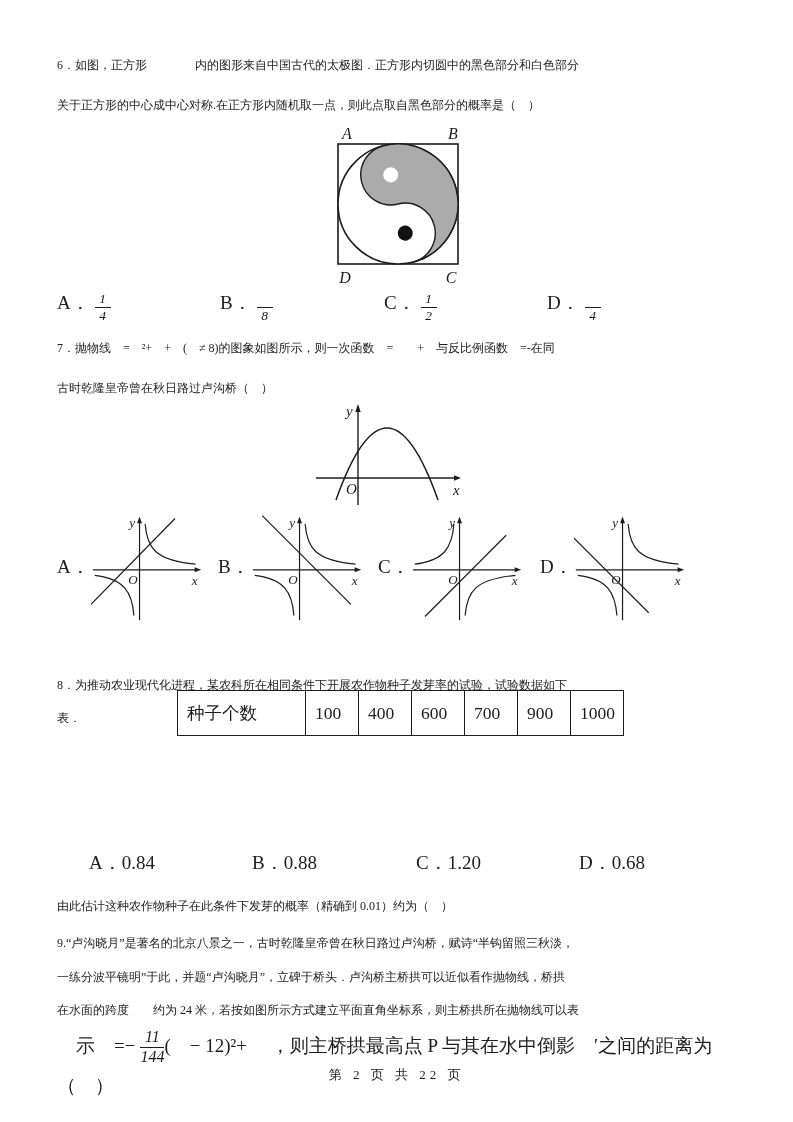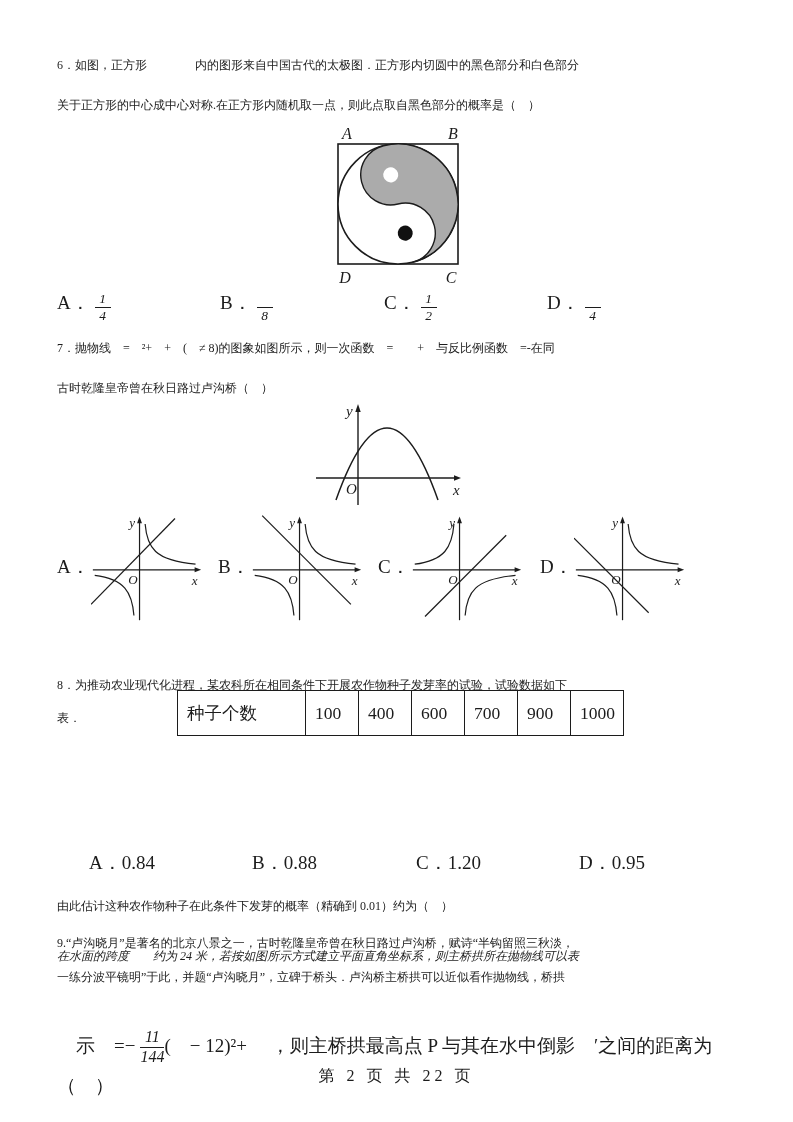--- a/index.html
+++ b/index.html
@@ -17,21 +17,21 @@
   .frac-s{vertical-align:-10px;}
   .frac-s .fn,.frac-s .fd{font-size:16px;}
   .formula-line{position:absolute;left:57px;width:700px;font-size:19px;line-height:40px;white-space:pre-wrap;}
   svg text{font-family:"Liberation Serif","DejaVu Serif",serif;font-style:italic;fill:#1c1c1c;}
   .fig{position:absolute;}
   table.germ{position:absolute;left:177px;top:690px;border-collapse:collapse;}
   table.germ td{border:1.5px solid #1c1c1c;height:44px;font-size:17.5px;padding:0 0 0 9px;color:#1c1c1c;}
   td.lab{width:118px;} td.val{width:43px;}
   .graph{position:absolute;top:0;display:flex;align-items:center;}
   .glabel{font-size:19px;margin-right:1px;white-space:pre;}
-  .footer{position:absolute;top:1066px;left:0;width:100%;text-align:center;font-size:16px;letter-spacing:4px;}
+  .footer{position:absolute;top:1066px;left:0;width:100%;text-align:center;font-size:13px;letter-spacing:4px;}
 </style>
 </head>
 <body>
 
 <div id="page">
 
   <div class="line lh40" style="top:45px;">6．如图，正方形　　　　内的图形来自中国古代的太极图．正方形内切圆中的黑色部分和白色部分</div>
   <div class="line lh40" style="top:85px;">关于正方形的中心成中心对称.在正方形内随机取一点，则此点取自黑色部分的概率是（　）</div>
 
   <svg class="fig" style="left:315px;top:126px;" width="166" height="166" viewBox="0 0 166 166">
@@ -152,26 +152,26 @@
     </tr>
   </tbody>
     </table>
 
   <div class="line lh34" style="top:851px;">由此估计这种农作物种子在此条件下发芽的概率（精确到 0.01）约为（　）</div>
 
   <div class="opt-row" style="top:850px;margin-left:32px;">
     <span class="opt o1">A．0.84</span>
     <span class="opt o2">B．0.88</span>
     <span class="opt o3">C．1.20</span>
-    <span class="opt o4">D．0.95</span>
+    <span class="opt o4">D．0.68</span>
   </div>
 
   <div class="line lh34" style="top:888px;">9.“卢沟晓月”是著名的北京八景之一，古时乾隆皇帝曾在秋日路过卢沟桥，赋诗“半钩留照三秋淡，</div>
   <div class="line lh34" style="top:921.5px;">一练分波平镜明”于此，并题“卢沟晓月”，立碑于桥头．卢沟桥主桥拱可以近似看作抛物线，桥拱</div>
-  <div class="line lh34" style="top:901px;font-style:italic;">在水面的跨度　　约为 24 米，若按如图所示方式建立平面直角坐标系，则主桥拱所在抛物线可以表</div>
+  <div class="line lh34" style="top:955px;">在水面的跨度　　约为 24 米，若按如图所示方式建立平面直角坐标系，则主桥拱所在抛物线可以表</div>
 
   <div class="formula-line" style="top:986px;">
     <span>示　=−</span><span class="frac frac-s"><span class="fn">11</span><span class="fd">144</span></span><span>(　− 12)²+　 ，则主桥拱最高点 P 与其在水中倒影　′之间的距离为（　）</span>
   </div>
 
   <div class="footer">第 2 页 共 22 页</div>
 
 </div>
 
 </body></html>

